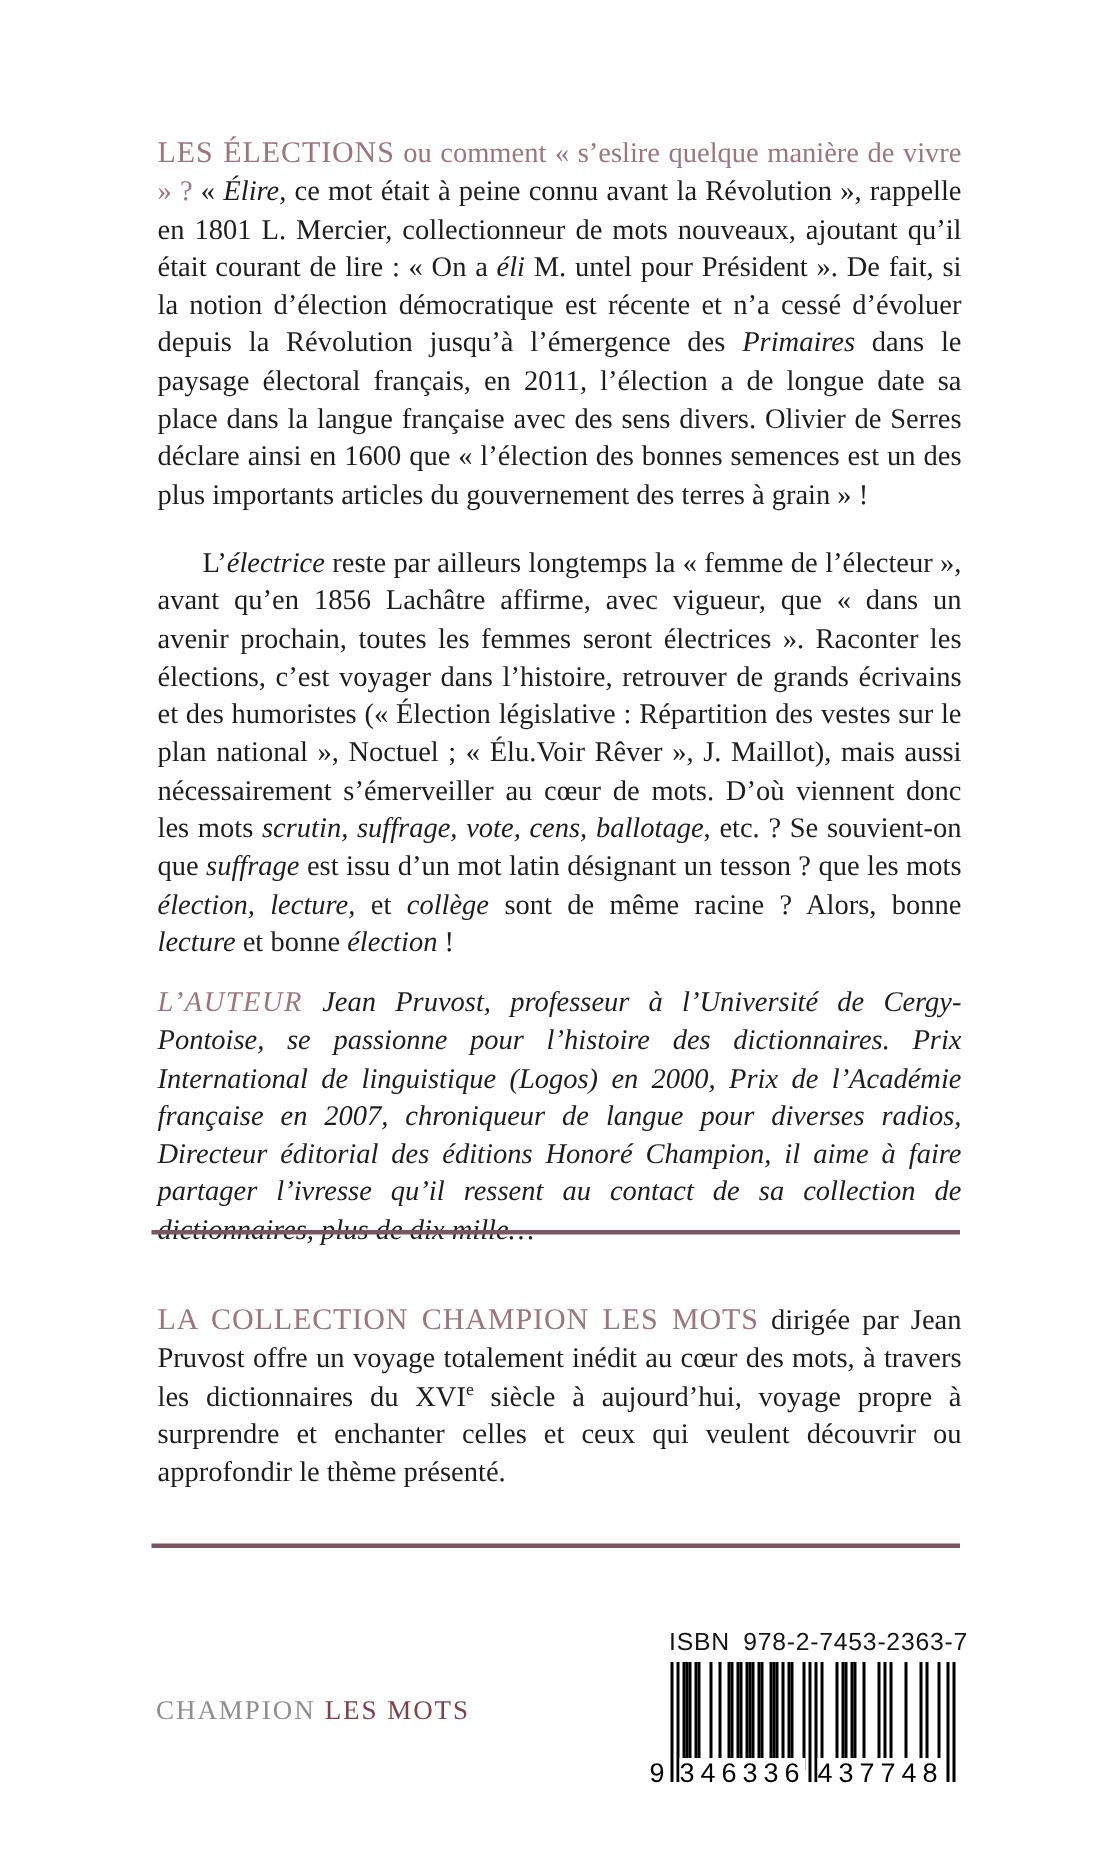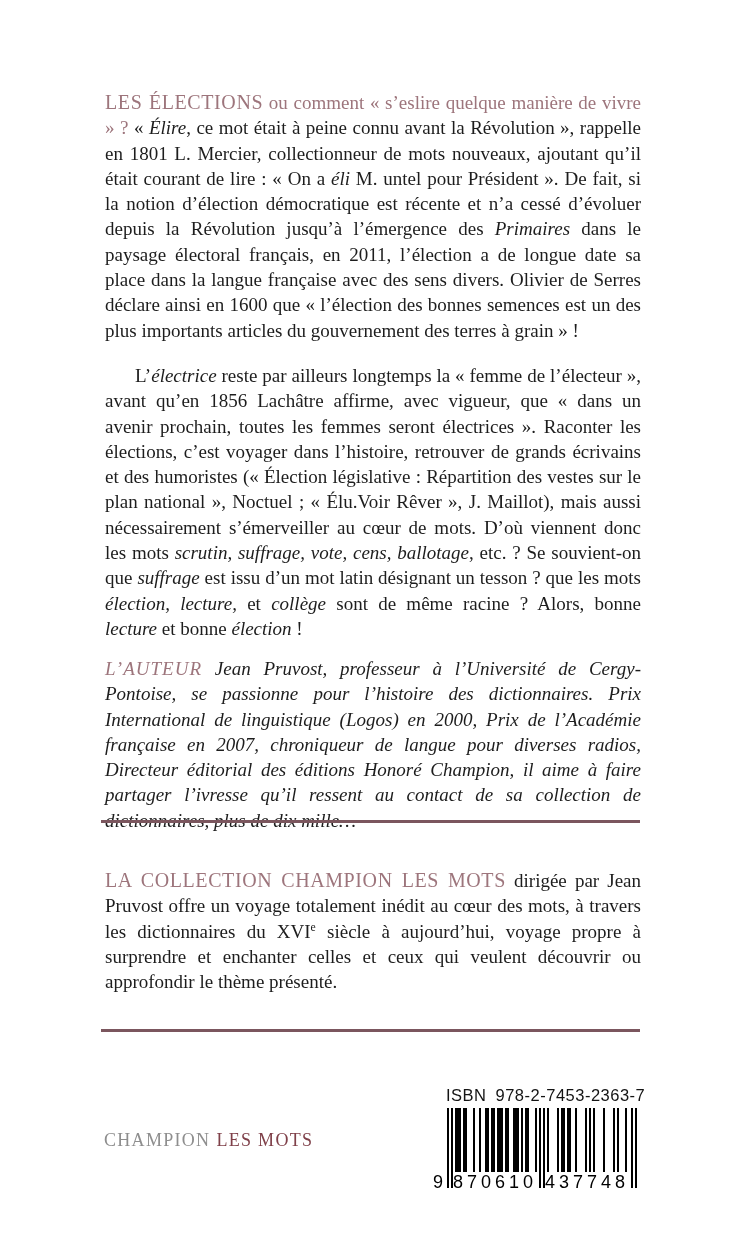--- a/index.html
+++ b/index.html
@@ -118,21 +118,21 @@
           <div class="bar" style="left: 142px;"></div>
           <div class="bar" style="left: 146px;"></div>
           <div class="bar" style="left: 156px;"></div>
           <div class="bar" style="left: 166px;"></div>
           <div class="bar" style="left: 170px;"></div>
           <div class="bar" style="left: 178px;"></div>
           <div class="bar guard" style="left: 184px;"></div>
           <div class="bar guard" style="left: 188px;"></div>
         </div>
       <span class="bc-digit bc-first">9</span>
-      <span class="bc-digit bc-left">870610</span>
+      <span class="bc-digit bc-left">346336</span>
       <span class="bc-digit bc-right">437748</span>
     </div>
   </div>
 
   <div class="footer">
     <span class="brand">CHAMPION</span><span class="series">LES MOTS</span>
   </div>
 
 </div>
 

